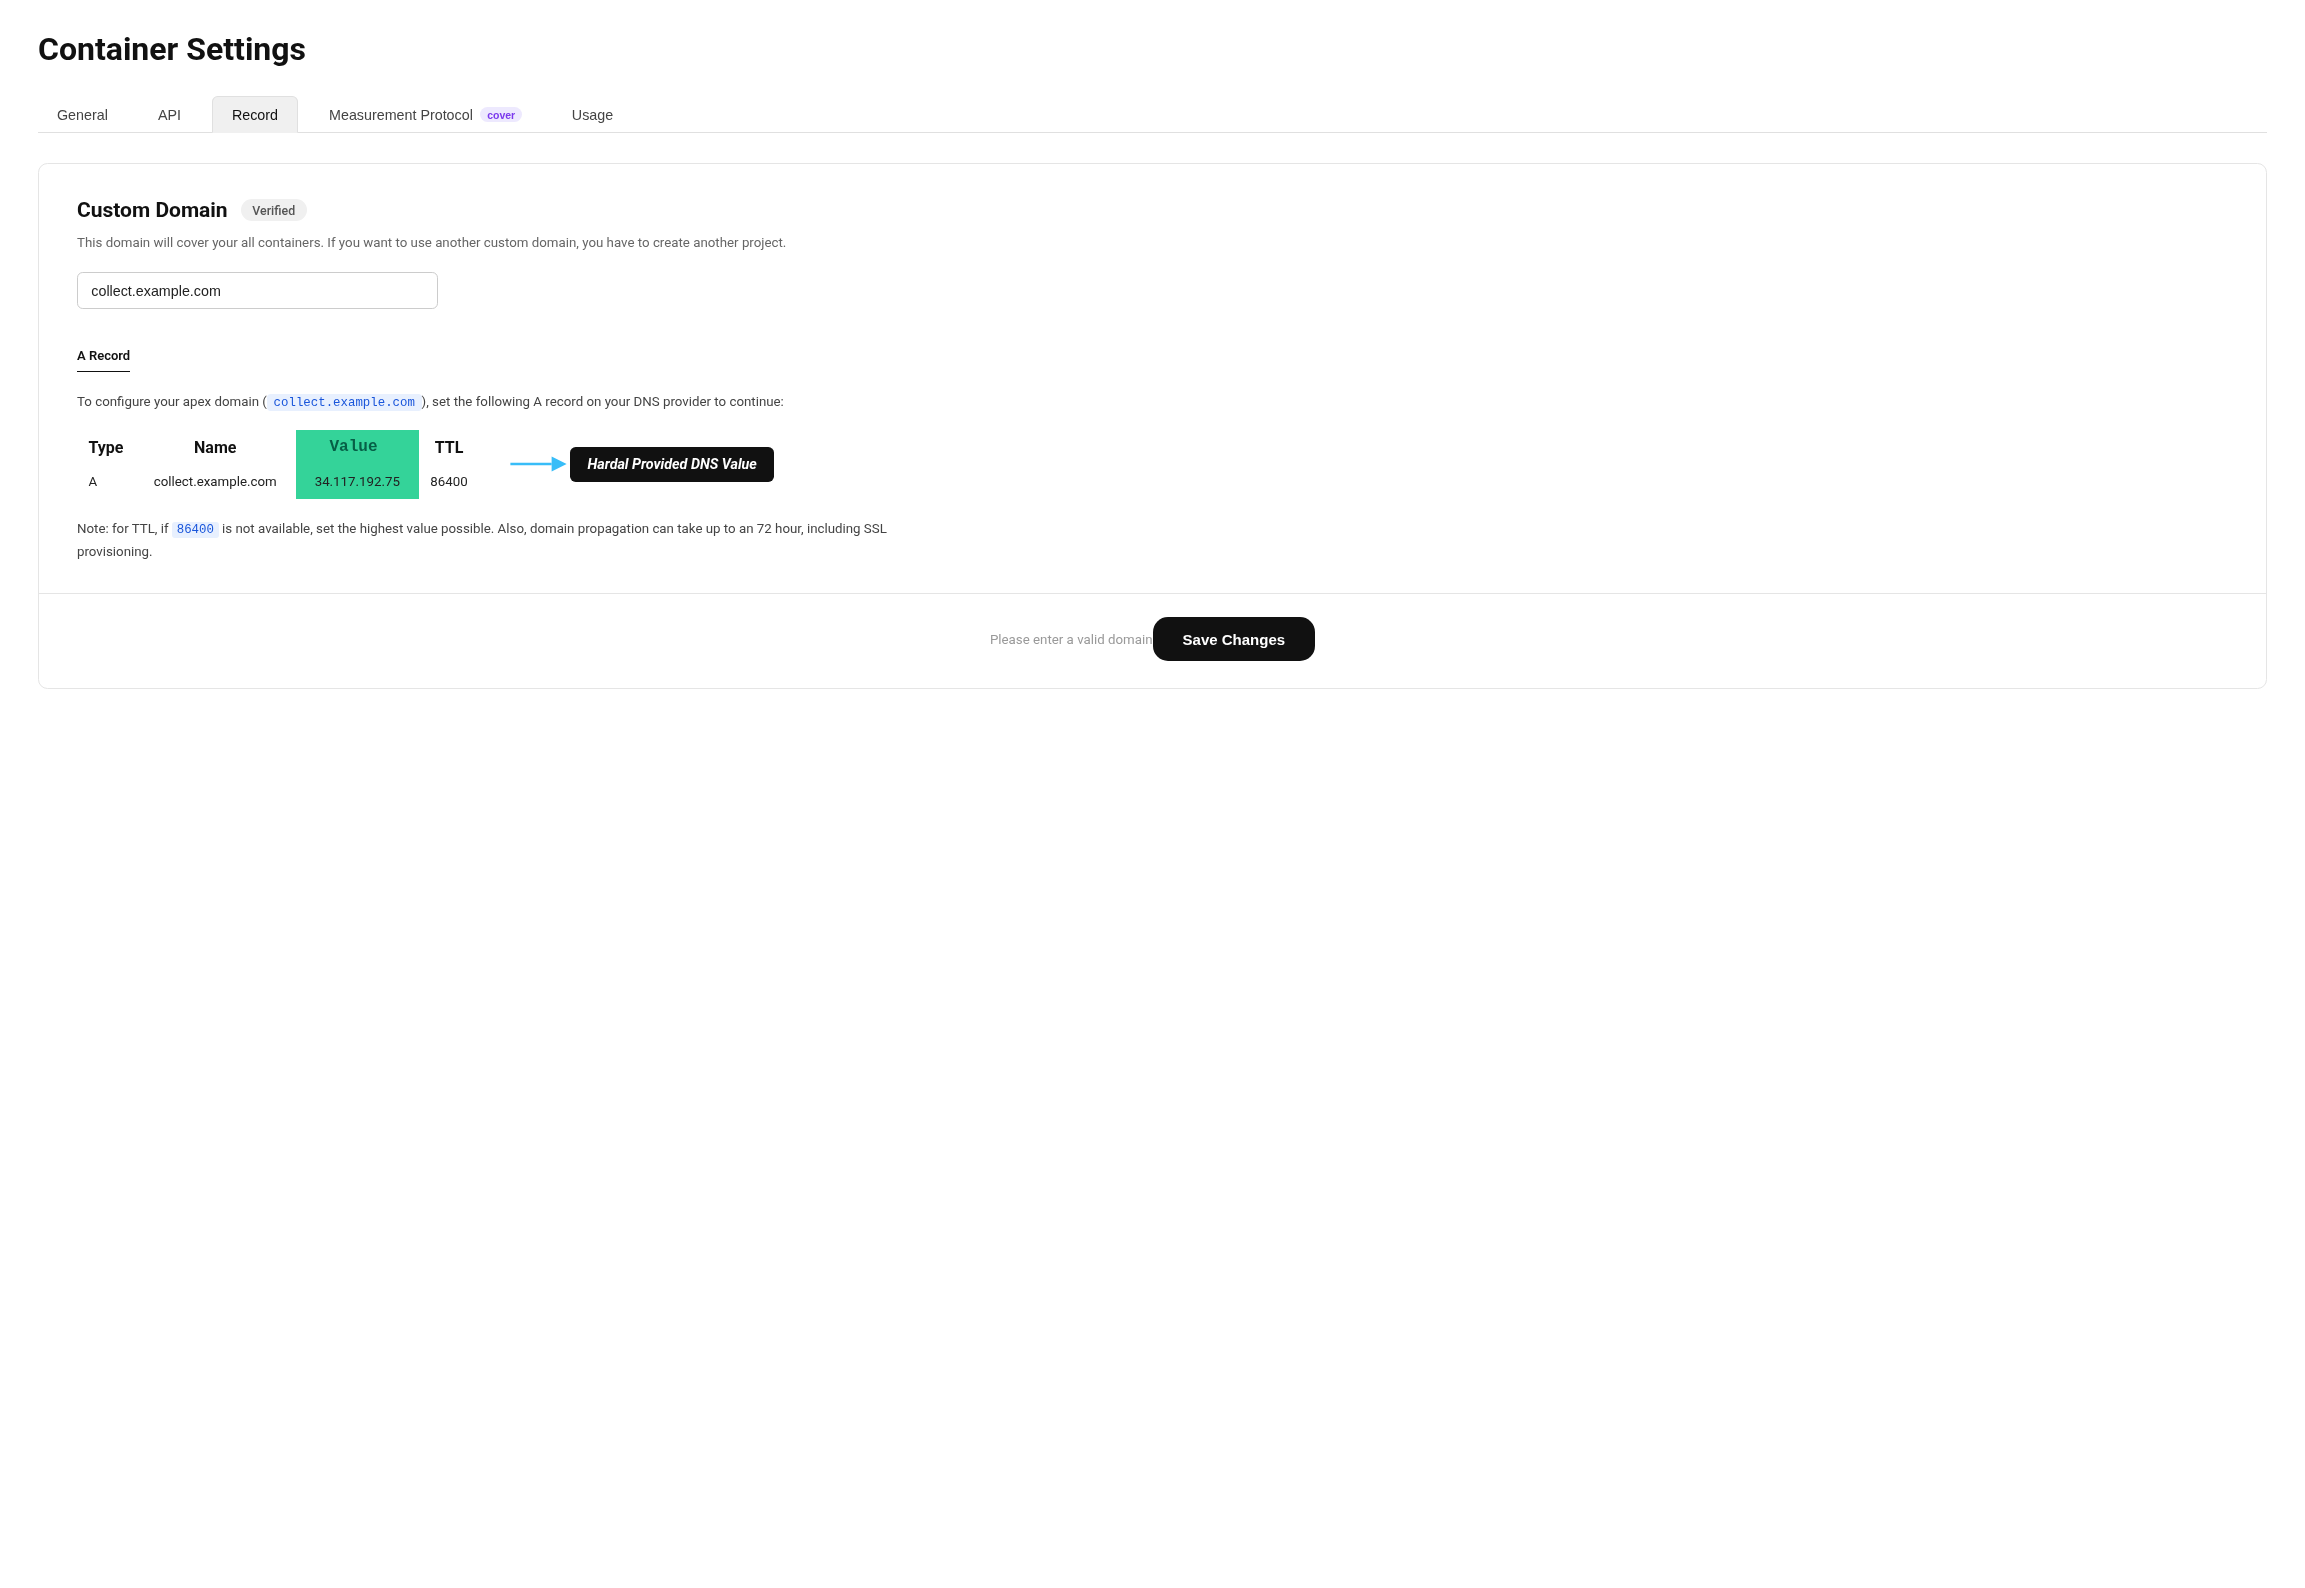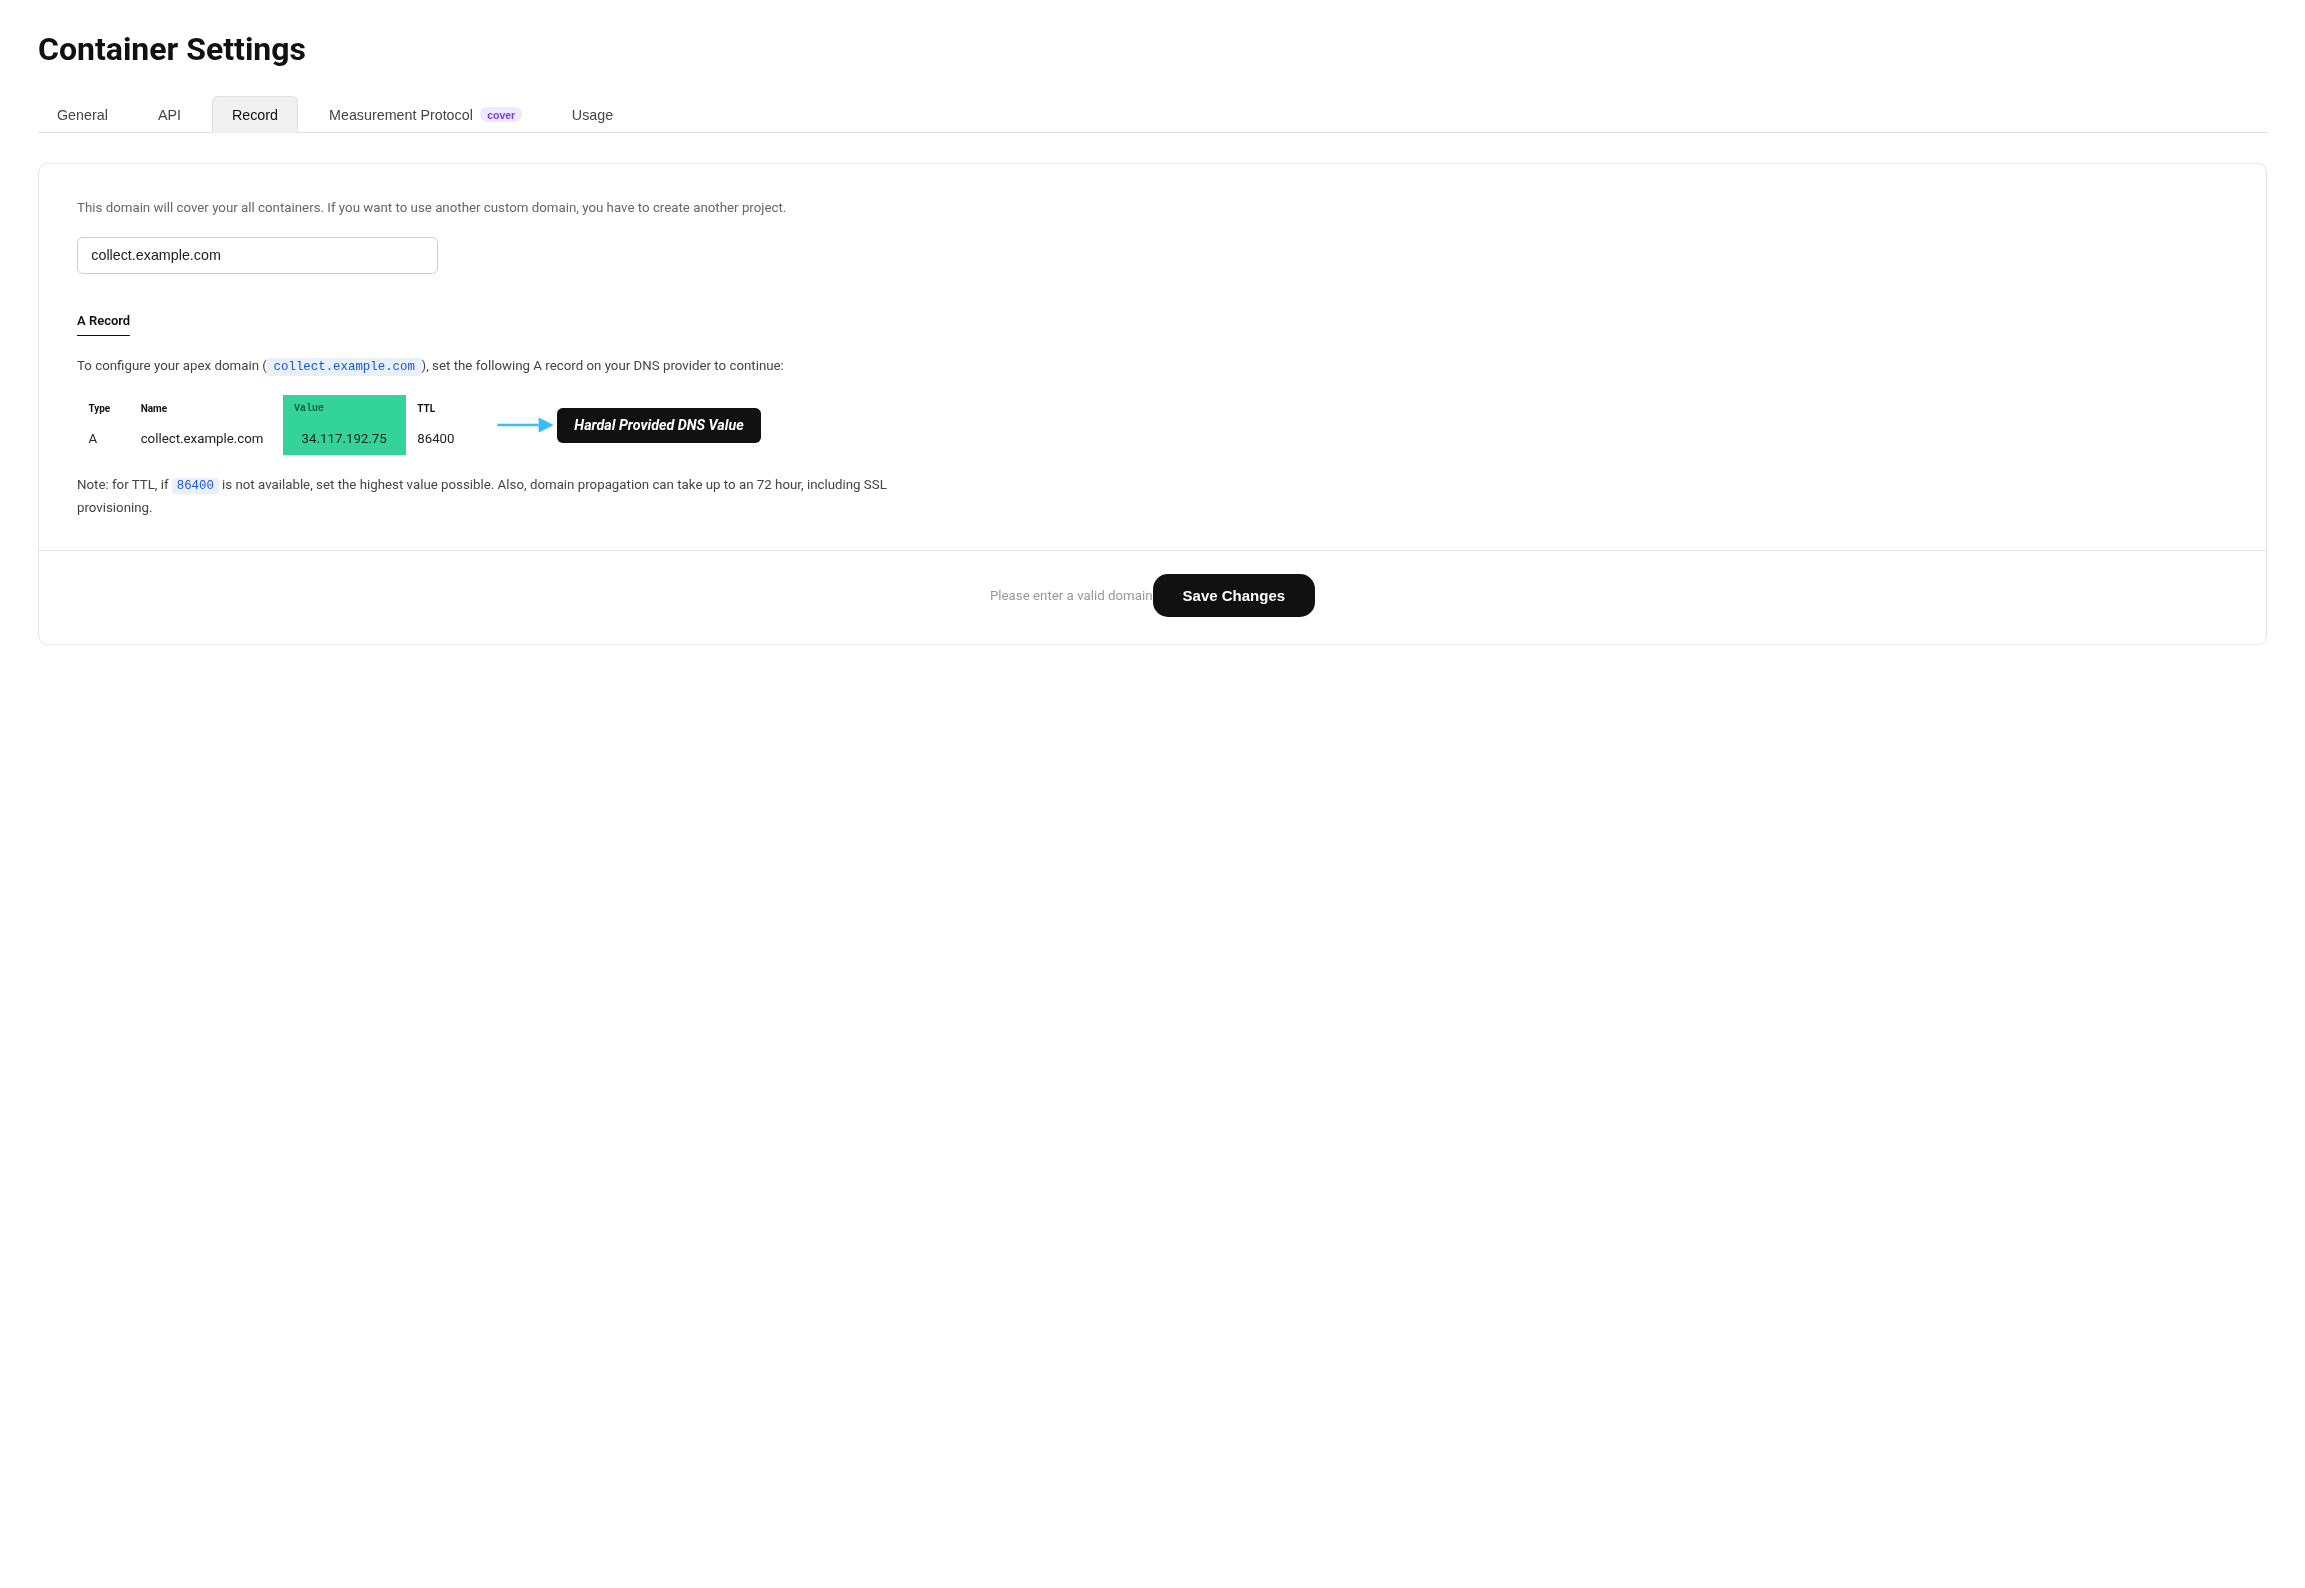--- a/index.html
+++ b/index.html
@@ -144,24 +144,24 @@
       align-items: center;
       gap: 23px;
       margin-bottom: 19px;
     }
 
     .dns-table {
       border-collapse: collapse;
     }
 
     .dns-table th {
-      font-size: 10px;
+      font-size: 16px;
       font-weight: 700;
       color: #111;
-      text-align: left;
+      text-align: center;
       padding: 7.6px 19px 7.6px 11.4px;
     }
 
     .dns-table td {
       font-size: 13.3px;
       color: #222;
       padding: 9.5px 19px 9.5px 11.4px;
       font-family: inherit;
     }
 
@@ -261,20 +261,24 @@
   <button class="tab-item">API</button>
   <button class="tab-item active">Record</button>
   <button class="tab-item">
     <span>Measurement Protocol</span>
     <span class="beta-badge">cover</span>
   </button>
   <button class="tab-item">Usage</button>
 </div>
 
 <div class="card">
+  <div class="custom-domain-header">
+    <span class="custom-domain-title">Custom Domain</span>
+    <span class="verified-badge">Verified</span>
+  </div>
 
   <p class="domain-description">This domain will cover your all containers. If you want to use another custom domain, you have to create another project.</p>
 
   <input class="domain-input" type="text" value="collect.example.com" placeholder="collect.example.com" style="">
 
   <div class="a-record-section">
     <div class="a-record-tab">A Record</div>
 
     <p class="a-record-description">
       <span>To configure your apex domain (</span><code class="inline-code">collect.example.com</code><span>), set the following A record on your DNS provider to continue:</span>

